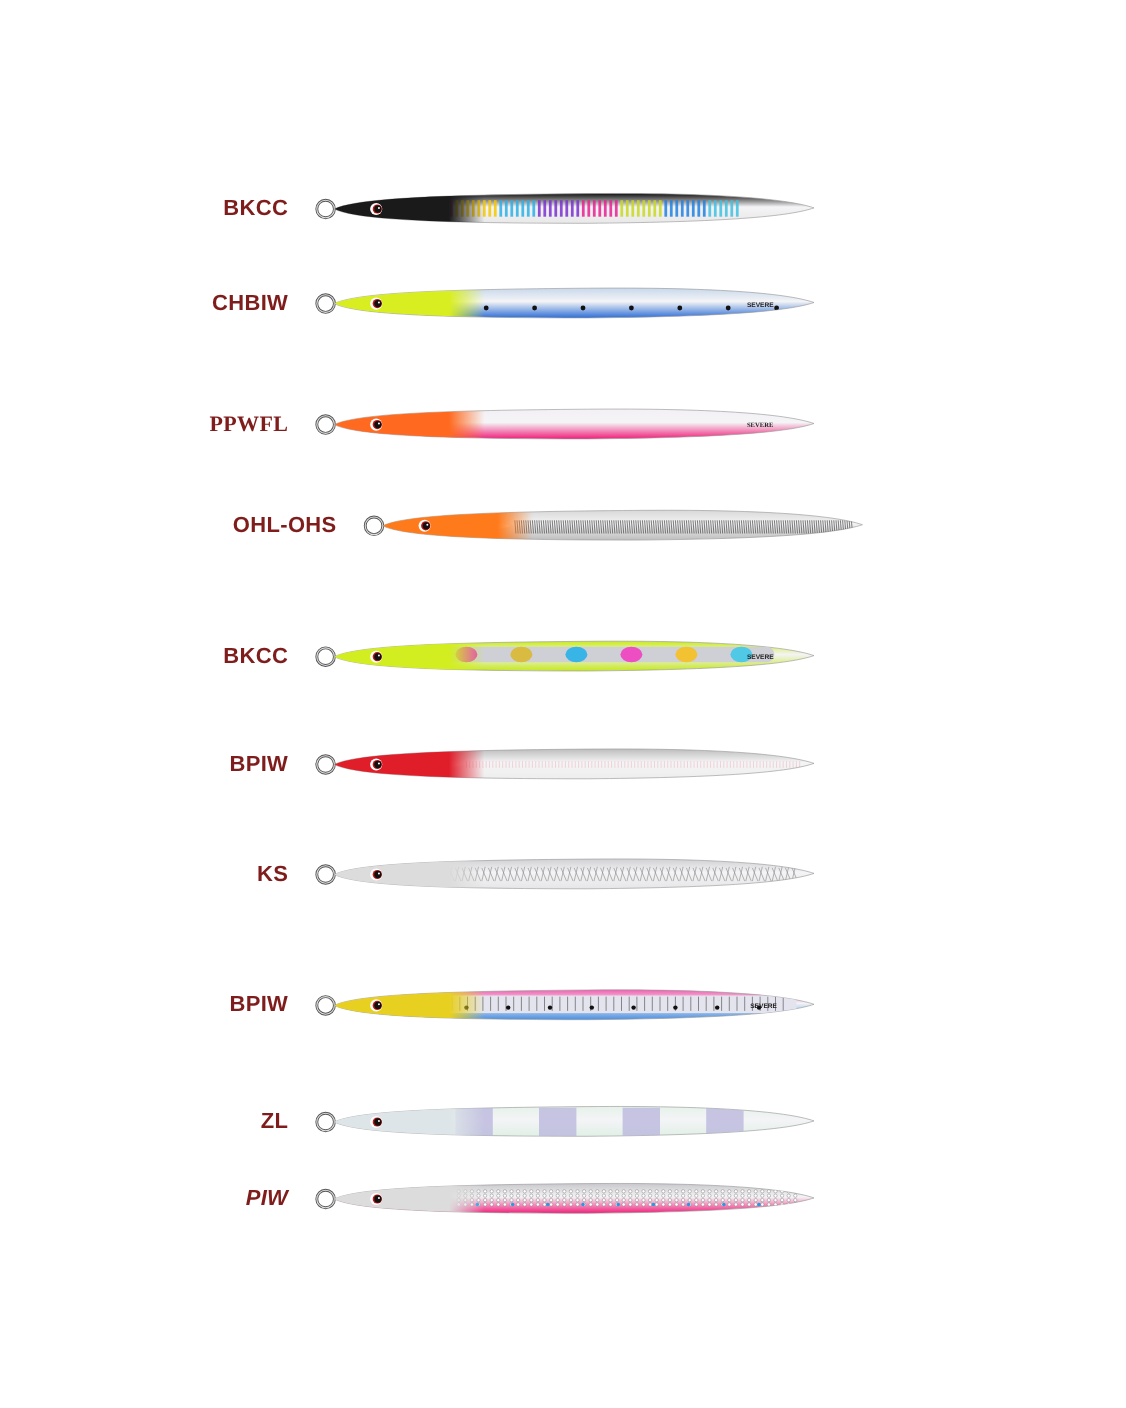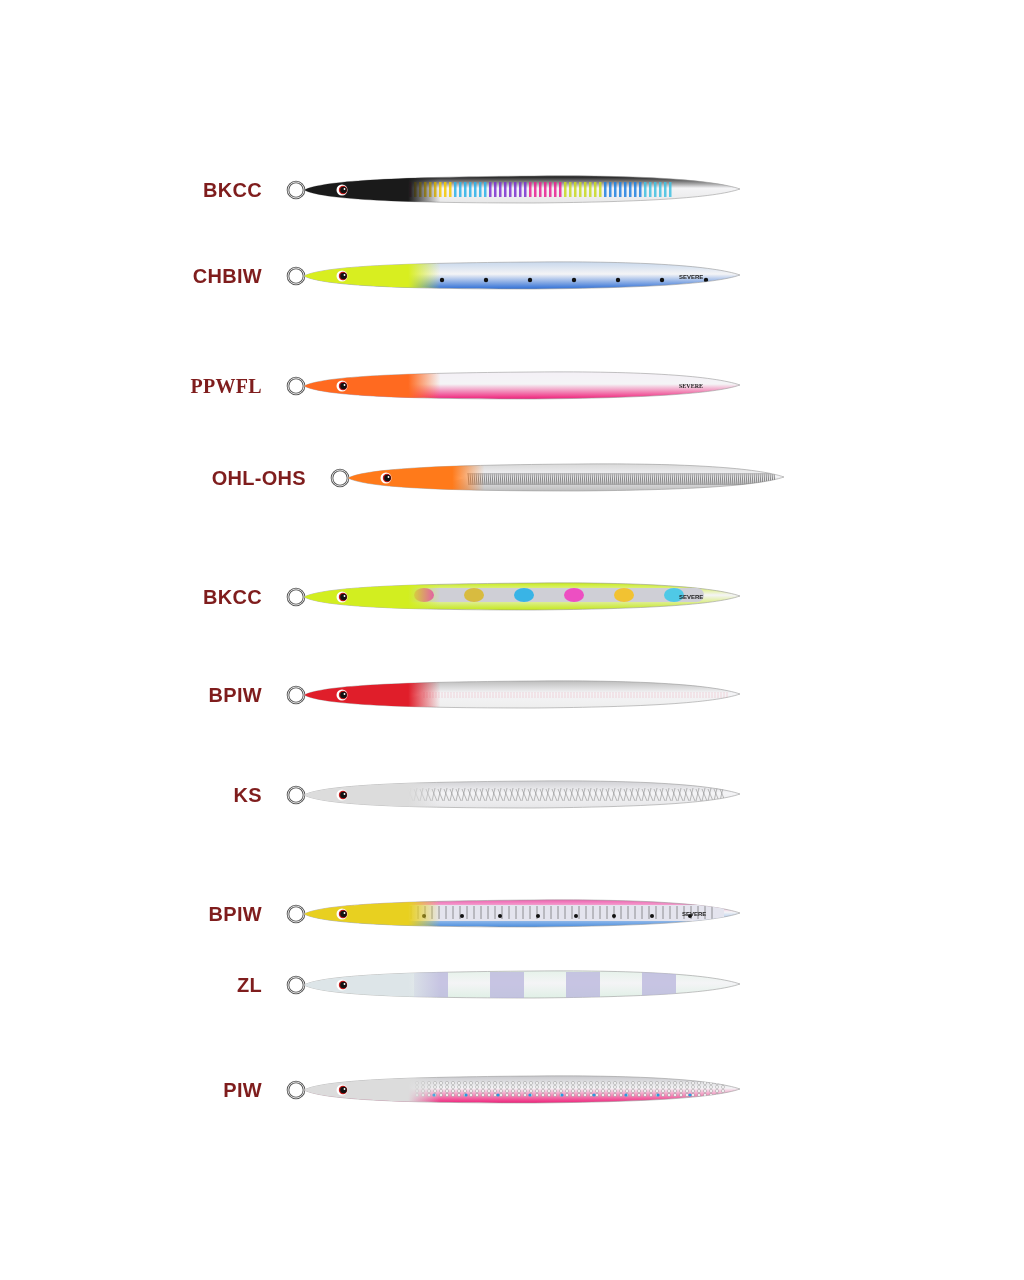--- a/index.html
+++ b/index.html
@@ -751,21 +751,21 @@
     </g>
     <g>
       <circle cx="58" cy="20" r="5.5" fill="#fff"></circle>
       <circle cx="59" cy="20" r="4.2" fill="#c01818"></circle>
       <circle cx="59.5" cy="20" r="3.3" fill="#111"></circle>
       <circle cx="60.5" cy="19" r="0.9" fill="#fff"></circle>
     </g>
   </svg>
       </div>
   </div>
-    <div class="row" style="top: 955px;">
+    <div class="row" style="top: 990px;">
     <span class="label">ZL</span>
     <div class="lure">
   <svg viewBox="0 0 460 40" xmlns="http://www.w3.org/2000/svg">
     <defs>
       <linearGradient id="g8v" x1="0" y1="0" x2="0" y2="1">
         <stop offset="0" stop-color="#e6f2ea"></stop>
         <stop offset="0.45" stop-color="#f4f4f6"></stop>
         <stop offset="1" stop-color="#e0f0e6"></stop>
       </linearGradient>
       <linearGradient id="g8h" x1="0" y1="0" x2="1" y2="0">
@@ -792,21 +792,21 @@
     </g>
     <g>
       <circle cx="58" cy="20" r="5.5" fill="#fff"></circle>
       <circle cx="59" cy="20" r="4.2" fill="#c01818"></circle>
       <circle cx="59.5" cy="20" r="3.3" fill="#111"></circle>
       <circle cx="60.5" cy="19" r="0.9" fill="#fff"></circle>
     </g>
   </svg>
       </div>
   </div>
-    <div class="row" style="top: 1060px;">
+    <div class="row" style="top: 1060px; font-style: italic;">
     <span class="label">PIW</span>
     <div class="lure">
   <svg viewBox="0 0 460 40" xmlns="http://www.w3.org/2000/svg">
     <defs>
       <linearGradient id="g9v" x1="0" y1="0" x2="0" y2="1">
         <stop offset="0" stop-color="#c8c8cc"></stop>
         <stop offset="0.45" stop-color="#f4f4f6"></stop>
         <stop offset="1" stop-color="#f0207a"></stop>
       </linearGradient>
       <linearGradient id="g9h" x1="0" y1="0" x2="1" y2="0">

